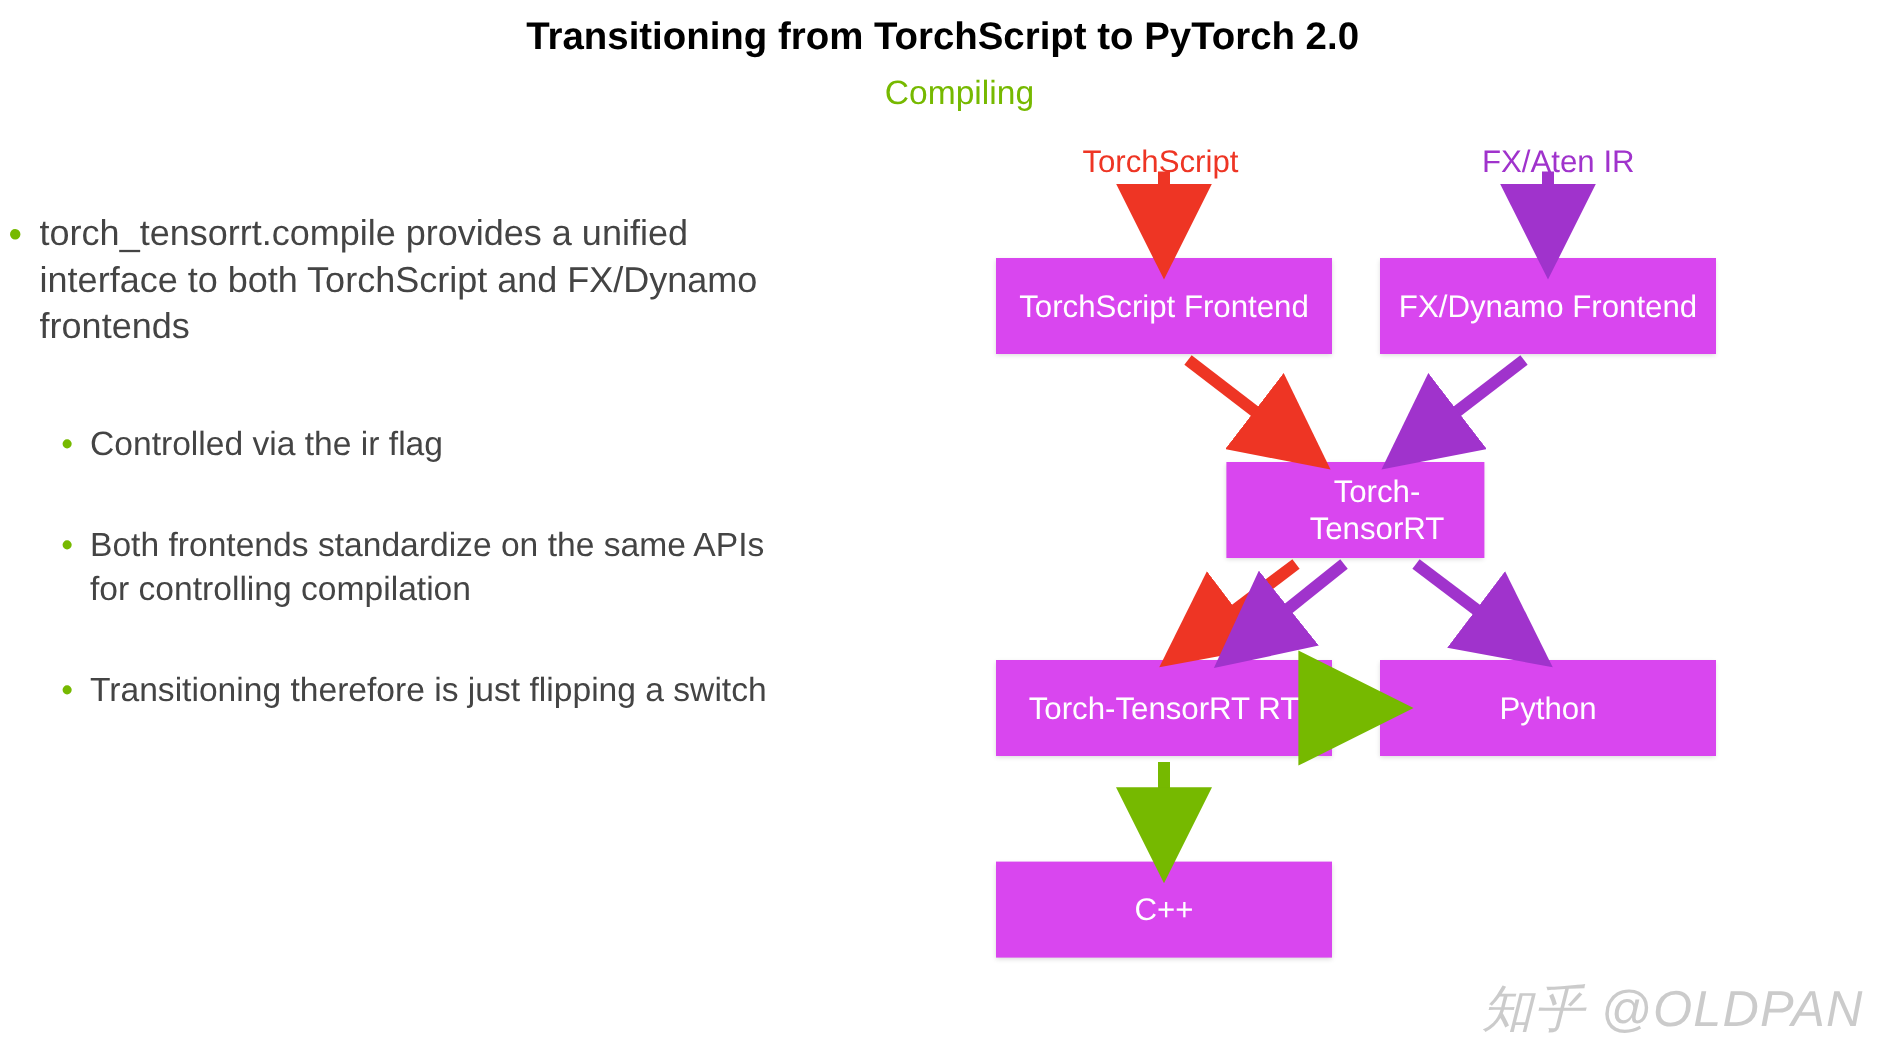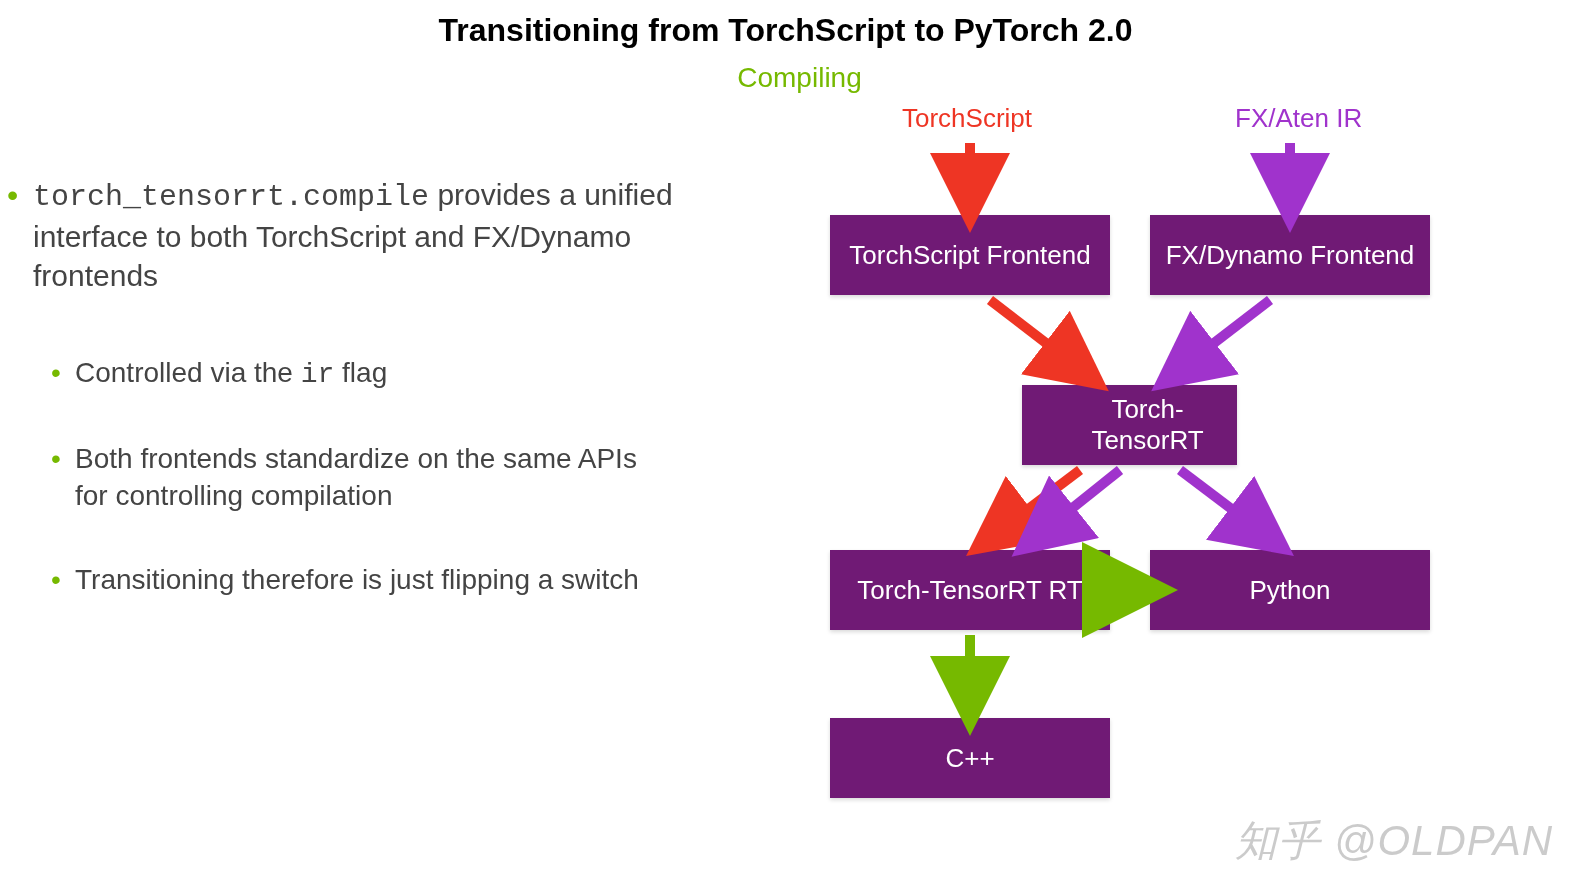--- a/index.html
+++ b/index.html
@@ -33,29 +33,29 @@
   }
   .sub-list { padding-left: 46px; }
   .bullet-l2 {
     position: relative; padding-left: 24px; margin-bottom: 48px;
     font-size: 28px; color: #444;
   }
   .bullet-l2::before {
     content: "•"; position: absolute; left: 0; top: 0;
     color: #76b900; font-size: 28px; line-height: 1.3;
   }
-  .code { font-family: Liberation Mono, monospace; }
+  .code { font-family: Liberation Sans, sans-serif; }
   .diagram { position: absolute; left: 680px; top: 95px; width: 870px; height: 780px; }
   .label {
-    position: absolute; font-size: 26px; font-weight: 400; white-space: nowrap;
+    position: absolute; font-size: 26px; font-weight: 400; white-space: nowrap; margin-top: 16px;
   }
   .label.red { color: #ee3524; }
   .label.purple { color: #a033cc; }
   .box {
-    position: absolute; background: #701a75; color: #fff;
+    position: absolute; background: #d946ef; color: #fff;
     display: flex; align-items: center; justify-content: center;
     font-size: 26px; font-weight: 400; text-align: center;
     box-shadow: 0 2px 4px rgba(0,0,0,0.15);
   }
   .watermark {
     position: absolute; right: 18px; bottom: 18px;
     font-size: 42px; color: rgba(140,140,140,0.45);
     font-weight: 400; letter-spacing: 1px; font-style: italic;
   }
   svg.arrows { position: absolute; left: 0; top: 0; width: 870px; height: 780px; pointer-events: none; }

